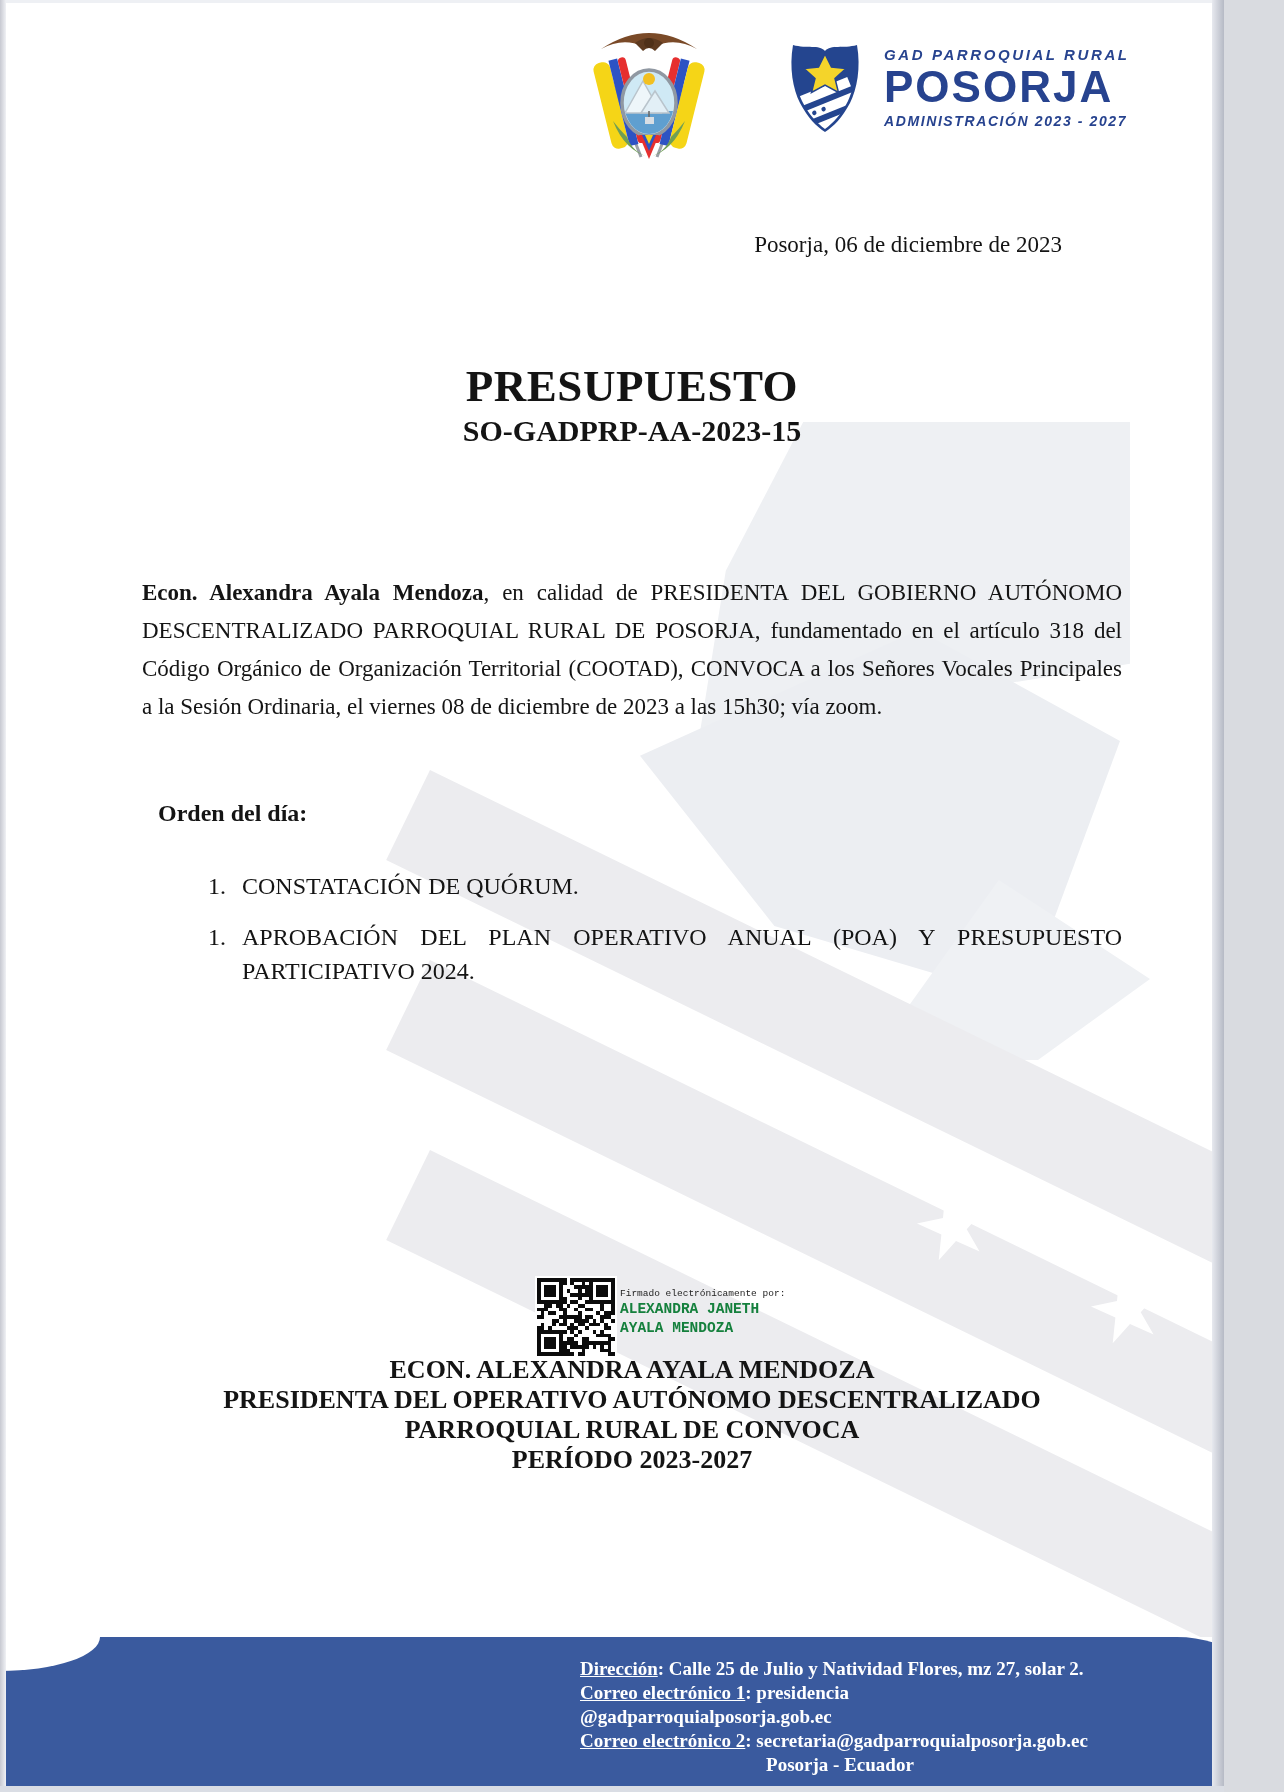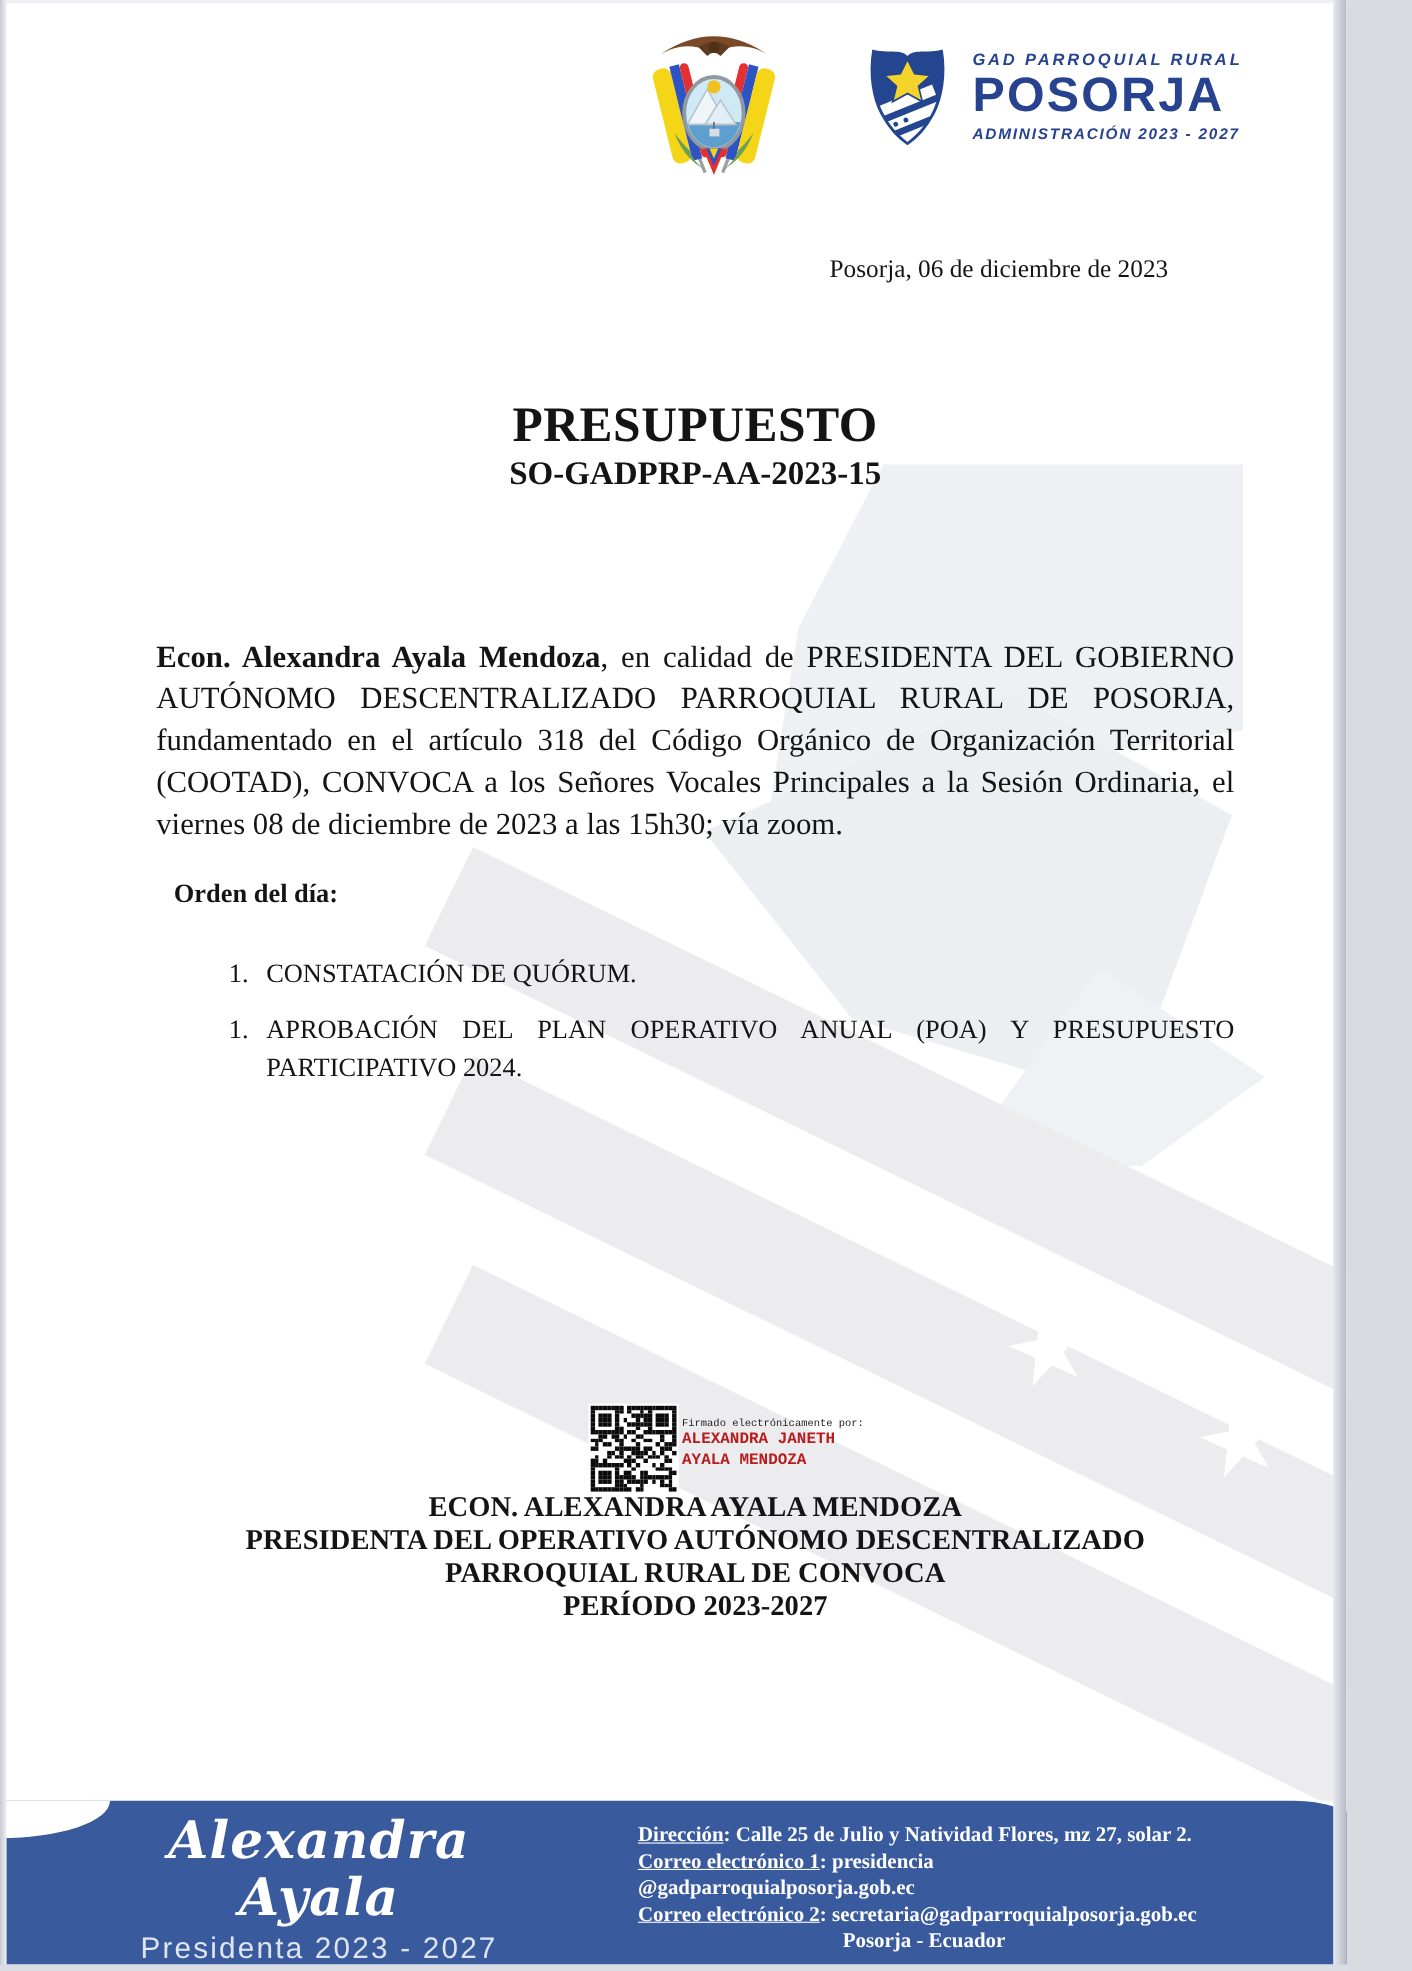--- a/index.html
+++ b/index.html
@@ -41,38 +41,38 @@
   .brand-admin{font-size:14px;font-weight:bold;font-style:italic;letter-spacing:1.6px;margin-top:3px;}
 
   .date-line{position:absolute;left:142px;right:162px;top:232px;text-align:right;font-size:23px;z-index:2;}
 
   .title-main{position:absolute;left:142px;width:980px;top:360px;text-align:center;
               font-size:45px;font-weight:bold;letter-spacing:.5px;z-index:2;}
   .title-code{position:absolute;left:142px;width:980px;top:414px;text-align:center;
               font-size:30px;font-weight:bold;z-index:2;}
 
   
-  .para{position:absolute;left:142px;top:551px;width:980px;font-size:28px;line-height:38px;
+  .para{position:absolute;left:142px;top:551px;width:980px;font-size:23px;line-height:38px;
         text-align:justify;z-index:2;font-family:Liberation Serif, serif;}
   .agenda-heading{position:absolute;left:158px;top:800px;font-size:24px;font-weight:bold;z-index:2;text-align:center;}
   .agenda-item{position:absolute;left:208px;width:914px;display:flex;font-size:24px;line-height:34px;z-index:2;}
   .agenda-item .num{width:34px;flex:none;}
   .agenda-item .txt{flex:1;text-align:justify;}
   .item-0{top:869px;}
   .item-1{top:920px;}
 
   
   [data-name="qr-code"]{position:absolute;left:535px;top:1276px;width:78px;height:78px;z-index:2;
      display:grid;grid-template-columns:repeat(21,1fr);grid-template-rows:repeat(21,1fr);background:#fff;padding:2px;}
   [data-name="qr-code"] i{display:block;}
   [data-name="qr-code"] i.on{background:#0b0b0b;}
   .qr-caption{position:absolute;left:620px;top:1288px;font-family:"Liberation Mono",monospace;
               font-size:9.5px;color:#222;z-index:2;}
   .qr-name{position:absolute;left:620px;top:1300px;font-family:"Liberation Mono",monospace;
-           font-size:14.5px;font-weight:bold;line-height:19px;color:#b91c1c;z-index:2;}
+           font-size:14.5px;font-weight:bold;line-height:19px;color:#15803d;z-index:2;}
   .sig-block{position:absolute;left:142px;top:1355px;width:980px;text-align:center;
              font-size:26px;font-weight:bold;line-height:30px;z-index:2;}
 
   
   .footer-band{position:absolute;left:0;top:1637px;width:1272px;height:149px;background:#3a5a9e;
                border-top-right-radius:95px 72px;z-index:3;}
   .swoosh{position:absolute;left:0;top:1637px;width:100px;height:34px;background:#ffffff;
           border-bottom-right-radius:100% 100%;z-index:4;}
   .f-left{position:absolute;left:90px;top:1648px;width:400px;text-align:center;color:#fff;z-index:4;}
   .script-name{font-family:"DejaVu Serif",serif;font-style:italic;font-weight:bold;font-size:47px;
@@ -641,25 +641,20 @@
   <div class="sig-block" data-name="signature-block">
     <div data-name="signature-line">ECON. ALEXANDRA AYALA MENDOZA</div>
     <div data-name="signature-line">PRESIDENTA DEL OPERATIVO AUTÓNOMO DESCENTRALIZADO</div>
     <div data-name="signature-line">PARROQUIAL RURAL DE CONVOCA</div>
     <div data-name="signature-line">PERÍODO 2023-2027</div>
   </div>
 
   <div class="footer-band" data-name="footer-band"></div>
   <div class="swoosh" data-name="footer-swoosh-shape"></div>
 
-  <div class="f-left" data-name="footer-president-block">
-    <div class="script-name" data-name="footer-signature-name">Alexandra Ayala</div>
-    <div class="role" data-name="footer-role">Presidenta 2023 - 2027</div>
-
-  </div>
 
   <div class="f-right" data-name="footer-contact-block">
     <div data-name="contact-line-address"><span class="lbl" data-name="contact-label">Dirección</span><span data-name="contact-value">: Calle 25 de Julio y Natividad Flores, mz 27, solar 2.</span></div>
     <div data-name="contact-line-email1"><span class="lbl" data-name="contact-label">Correo electrónico 1</span><span data-name="contact-value">: presidencia @gadparroquialposorja.gob.ec</span></div>
     <div data-name="contact-line-email2"><span class="lbl" data-name="contact-label">Correo electrónico 2</span><span data-name="contact-value">: secretaria@gadparroquialposorja.gob.ec</span></div>
     <div class="f-loc" data-name="footer-location">Posorja - Ecuador</div>
   </div>
 
   <div class="edge edge-top" data-name="photo-edge"></div>
   <div class="edge edge-left" data-name="photo-edge"></div>

